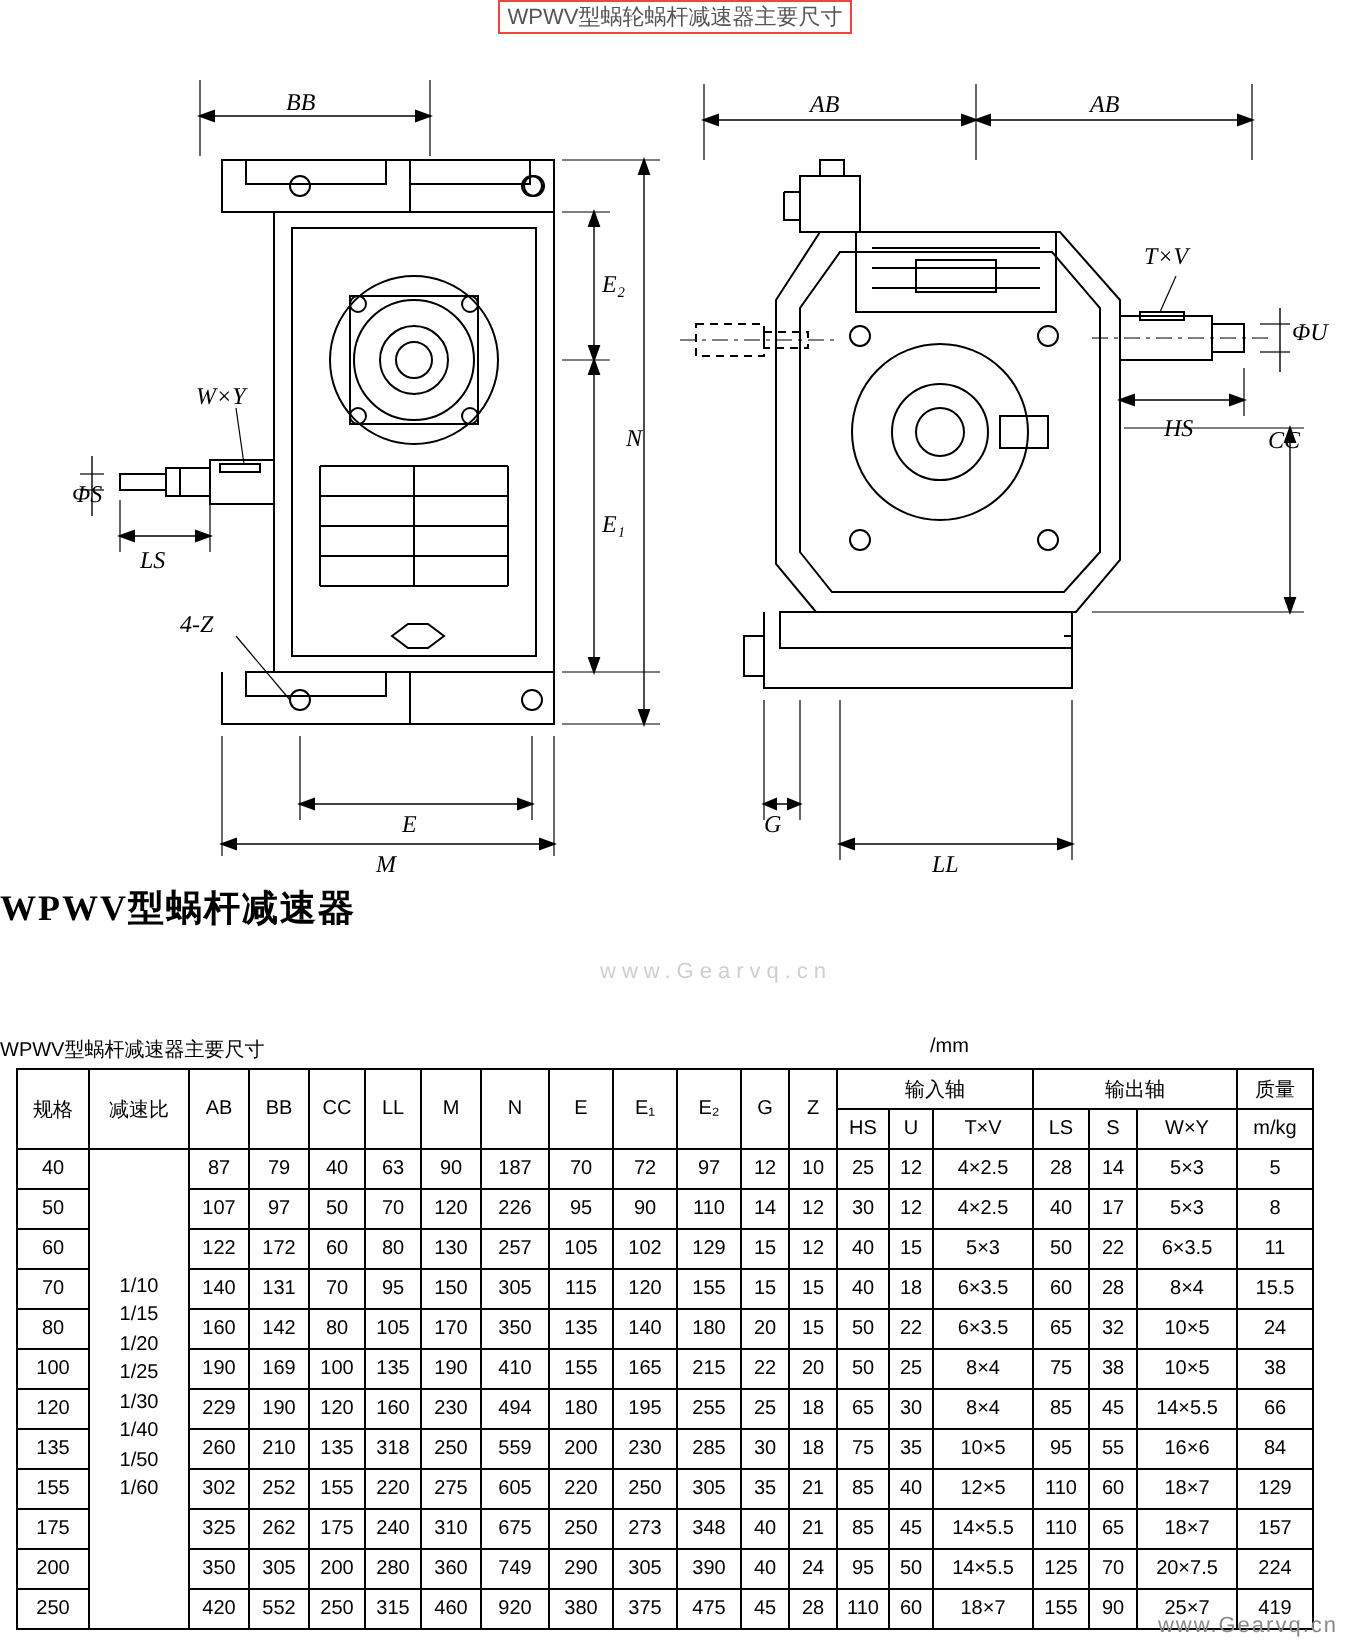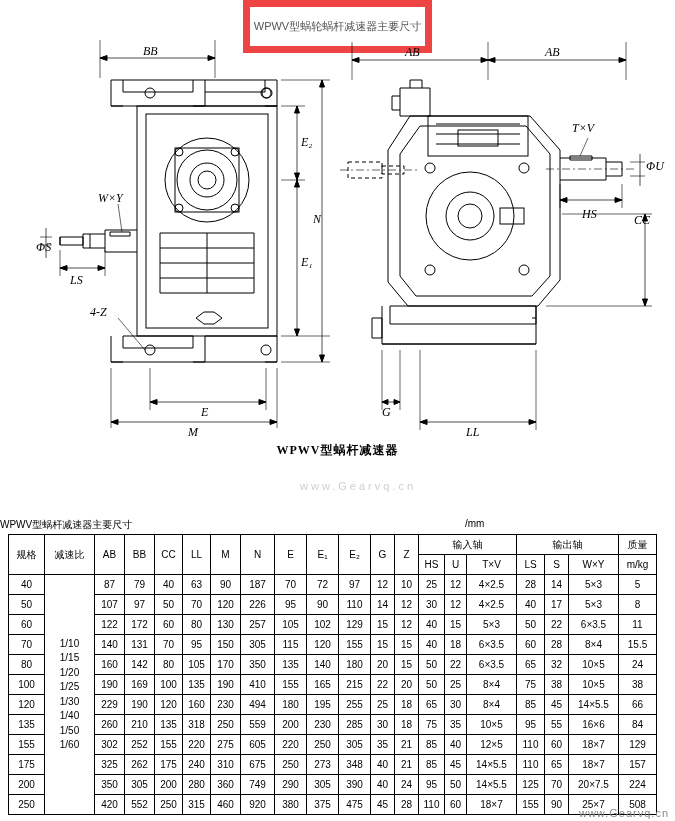--- a/index.html
+++ b/index.html
@@ -1,20 +1,20 @@
 <!DOCTYPE html>
 <html><head>
 <meta charset="utf-8">
 <style>
   html,body{margin:0;padding:0;background:#ffffff;}
   body{width:675px;height:821px;font-family:"Liberation Sans",sans-serif;color:#000;position:relative;overflow:hidden;}
   .top-caption{position:absolute;top:0;left:0;width:675px;text-align:center;font-size:11px;color:#555;}
-  .top-caption .box{display:inline-block;border:7px solid #ef4444;padding:12px 4px;}
+  .top-caption .box{display:inline-block;border:1px solid #ef4444;padding:0 4px;}
   .drawing{position:absolute;top:18px;left:0;width:675px;height:420px;}
-  .title{position:absolute;top:442px;left:0;width:675px;text-align:center;font-size:12px;font-weight:bold;letter-spacing:1px;font-family:"Liberation Serif",serif;}
+  .title{position:absolute;top:442px;left:0;width:675px;text-align:left;font-size:18px;font-weight:bold;letter-spacing:1px;font-family:"Liberation Serif",serif;}
   .subcap{position:absolute;top:518px;left:0;width:675px;text-align:left;font-size:10px;}
   .unit{position:absolute;top:518px;left:465px;font-size:10px;}
   table.dim{position:absolute;top:534px;left:8px;border-collapse:collapse;font-size:10px;table-layout:fixed;}
   table.dim td,table.dim th{border:1px solid #000;text-align:center;vertical-align:middle;padding:0;height:19px;font-weight:normal;}
   table.dim th{font-size:10px;}
   .grp{font-size:10px;line-height:1.45;}
   .watermark{position:absolute;right:6px;bottom:2px;font-size:11px;color:#888;letter-spacing:1px;}
   .wm2{position:absolute;left:300px;top:480px;font-size:11px;color:#cfcfcf;letter-spacing:3px;}
   svg text{font-family:"Liberation Serif",serif;}
 </style>
@@ -521,18 +521,18 @@
         <td>375</td>
         <td>475</td>
         <td>45</td>
         <td>28</td>
         <td>110</td>
         <td>60</td>
         <td>18×7</td>
         <td>155</td>
         <td>90</td>
         <td>25×7</td>
-        <td>508</td>
+        <td>419</td>
       </tr>
     </tbody>
 </table>
 
 <div class="watermark">www.Gearvq.cn</div>
 
 </body></html>

